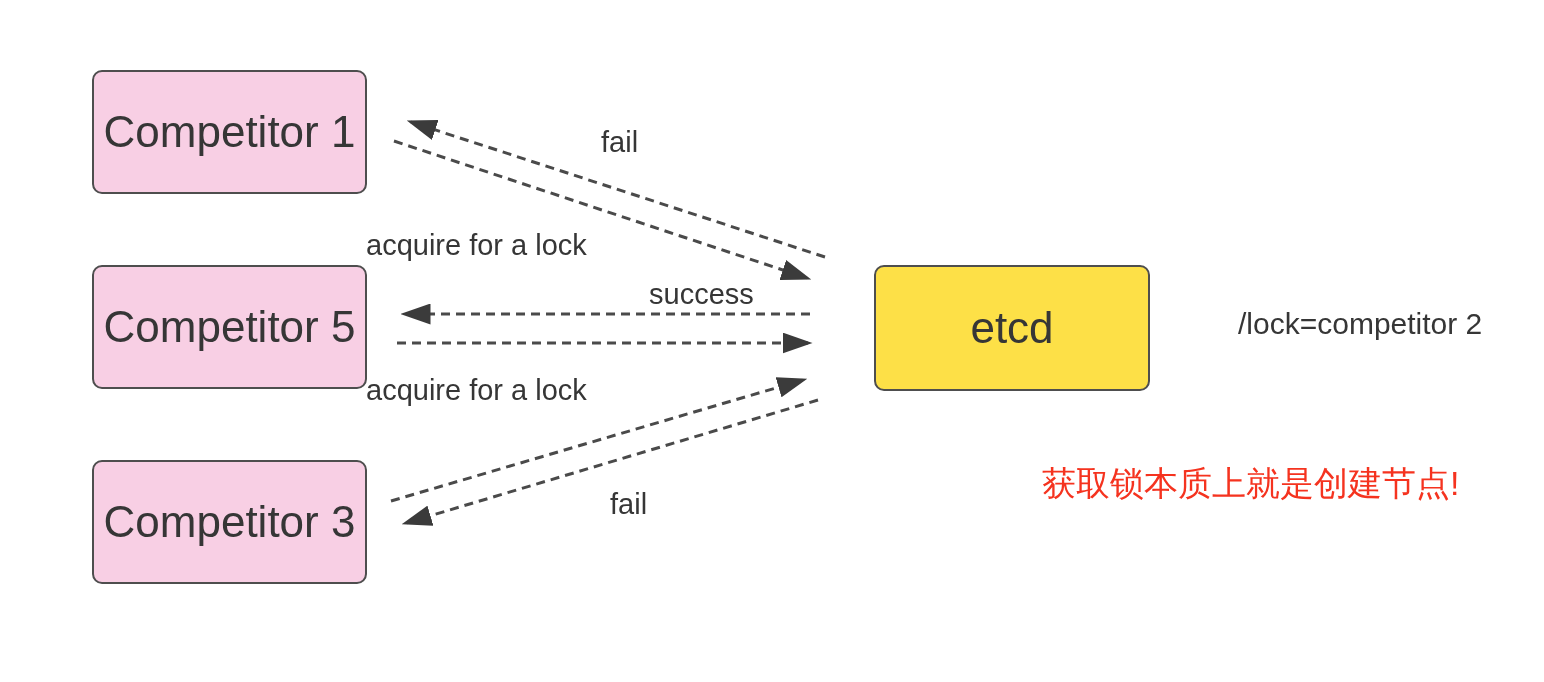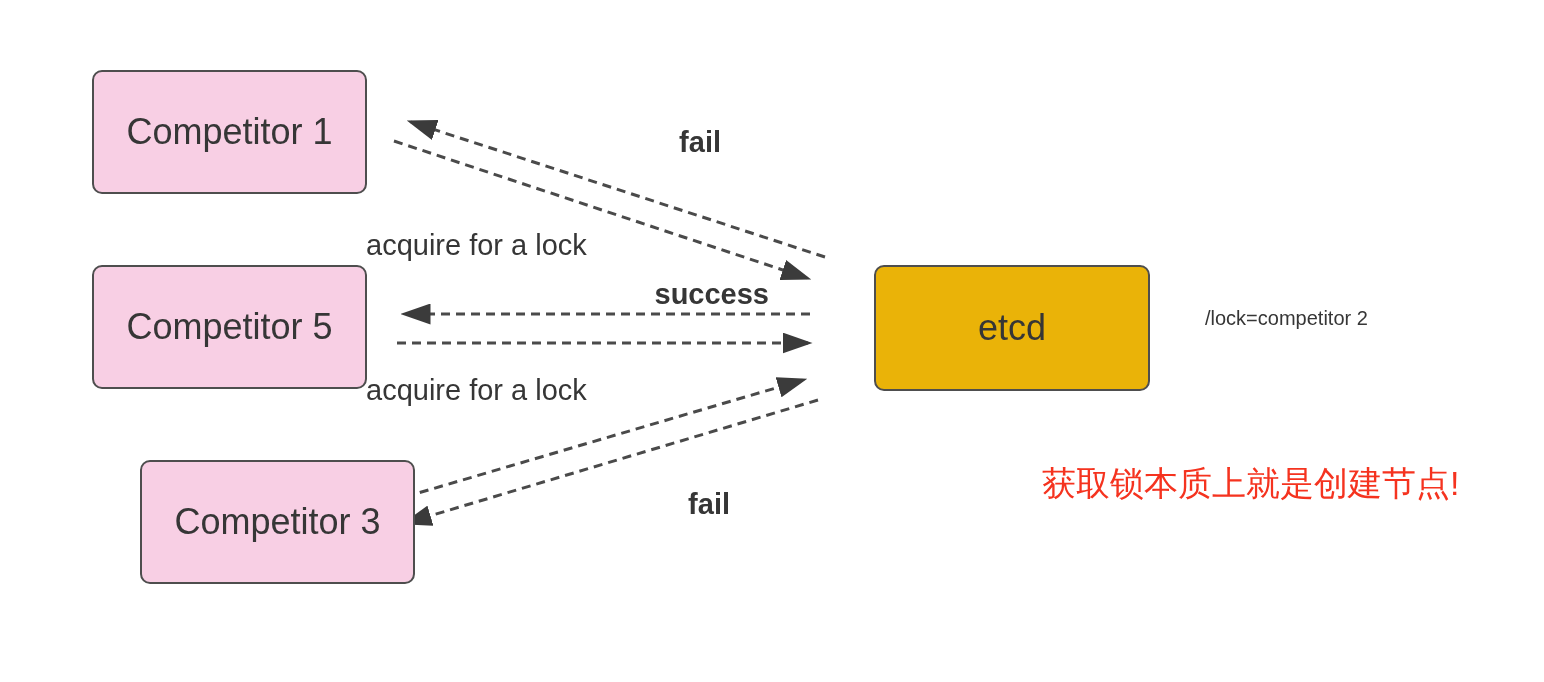--- a/index.html
+++ b/index.html
@@ -28,38 +28,38 @@
   }
   .node {
     position: absolute;
     width: 275px;
     height: 124px;
     border: 2.5px solid #4e4e4e;
     border-radius: 10px;
     display: flex;
     align-items: center;
     justify-content: center;
-    font-size: 36px;
+    font-size: 44px;
     color: #363636;
     box-sizing: border-box;
   }
   .node.pink  { background: #f8cfe4; }
-  .node.peach { background: #eab308; text-align: right; }
+  .node.peach { background: #fde047; text-align: right; }
   .edge-label {
     position: absolute;
     font-size: 29px;
     color: #363636;
     white-space: nowrap;
   }
-  .edge-label.centered { width: 120px; text-align: right; font-weight: bold; }
+  .edge-label.centered { width: 120px; text-align: left; }
   .annotation-key {
     position: absolute;
-    left: 1205px;
+    left: 1238px;
     top: 307px;
-    font-size: 20px;
+    font-size: 30px;
     color: #363636;
     white-space: nowrap;
   }
   .annotation-note {
     position: absolute;
     left: 1042px;
     top: 461px;
     font-size: 34px;
     color: #f5331f;
     white-space: nowrap;
@@ -85,21 +85,21 @@
   </svg>
 
   <div class="node pink" style="left:92px; top:70px;">
     <span>Competitor 1</span>
   </div>
 
   <div class="node pink" style="left:92px; top:265px;">
     <span>Competitor 5</span>
   </div>
 
-  <div class="node pink" style="left:92px; top:460px;margin-left:48px;">
+  <div class="node pink" style="left:92px; top:460px;">
     <span>Competitor 3</span>
   </div>
 
   <div class="node peach" style="left:874px; top:265px; width:276px; height:126px;">
     <span>etcd</span>
   </div>
 
   <div class="edge-label centered" style="left:601px; top:126px;">fail</div>
 
   <div class="edge-label" style="left:366px; top:229px;">acquire for a lock</div>

